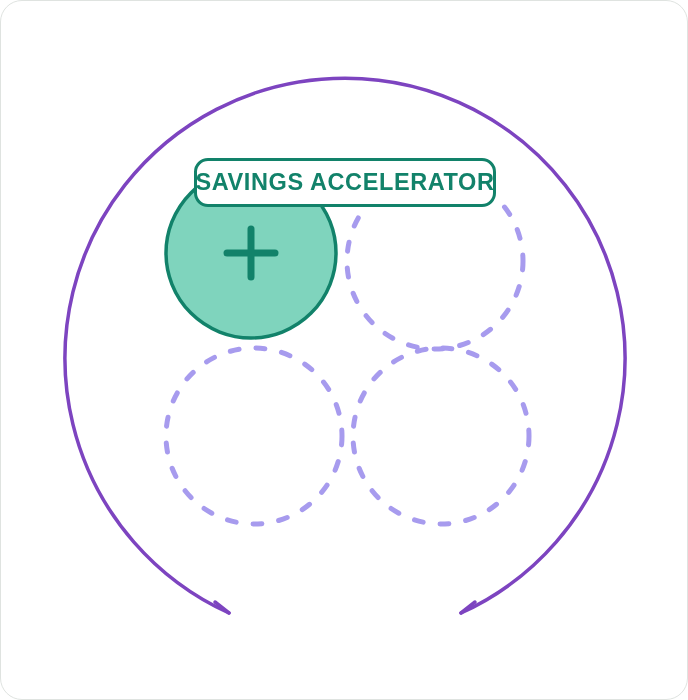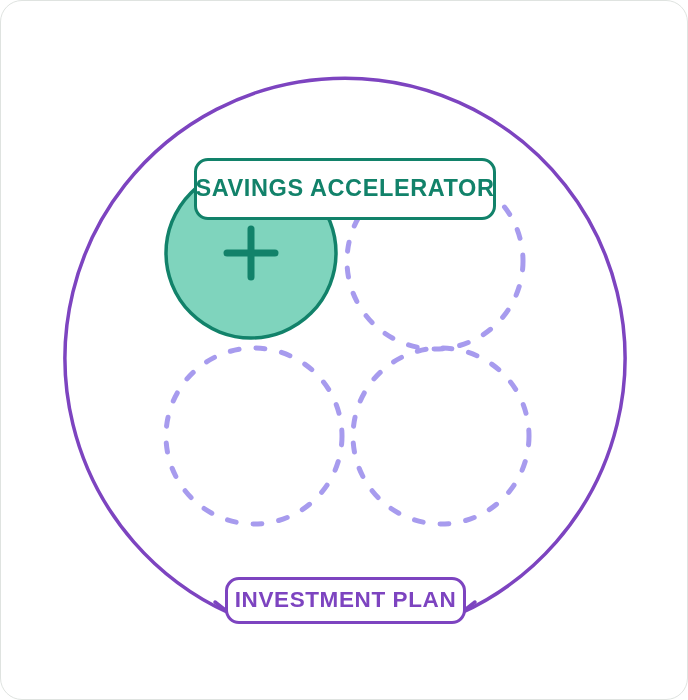--- a/index.html
+++ b/index.html
@@ -44,21 +44,21 @@
     letter-spacing: 0.6px;
   }
   .label-chip .chip-text {
     font-weight: bold;
     line-height: 1;
   }
   #chip-savings-accelerator {
     left: 193px;
     top: 157px;
     width: 302px;
-    height: 62px;
+    height: 49px;
     border: 3.5px solid #12826a;
   }
   #chip-savings-accelerator .chip-text {
     color: #12826a;
     font-size: 23.5px;
   }
   #chip-investment-plan {
     left: 224px;
     top: 576px;
     width: 241px;
@@ -93,17 +93,14 @@
     <g>
       <line x1="250" y1="228" x2="250" y2="276" stroke="#12826a" stroke-width="7" stroke-linecap="round"></line>
       <line x1="226" y1="252" x2="274" y2="252" stroke="#12826a" stroke-width="7" stroke-linecap="round"></line>
     </g>
   </svg>
 
   <div class="label-chip" id="chip-savings-accelerator">
     <span class="chip-text">SAVINGS ACCELERATOR</span>
   </div>
 
-  <div class="label-chip" id="chip-investment-plan">
-    <span class="chip-text">INVESTMENT PLAN</span>
-  </div>
 
 </div>
 
 </body></html>

